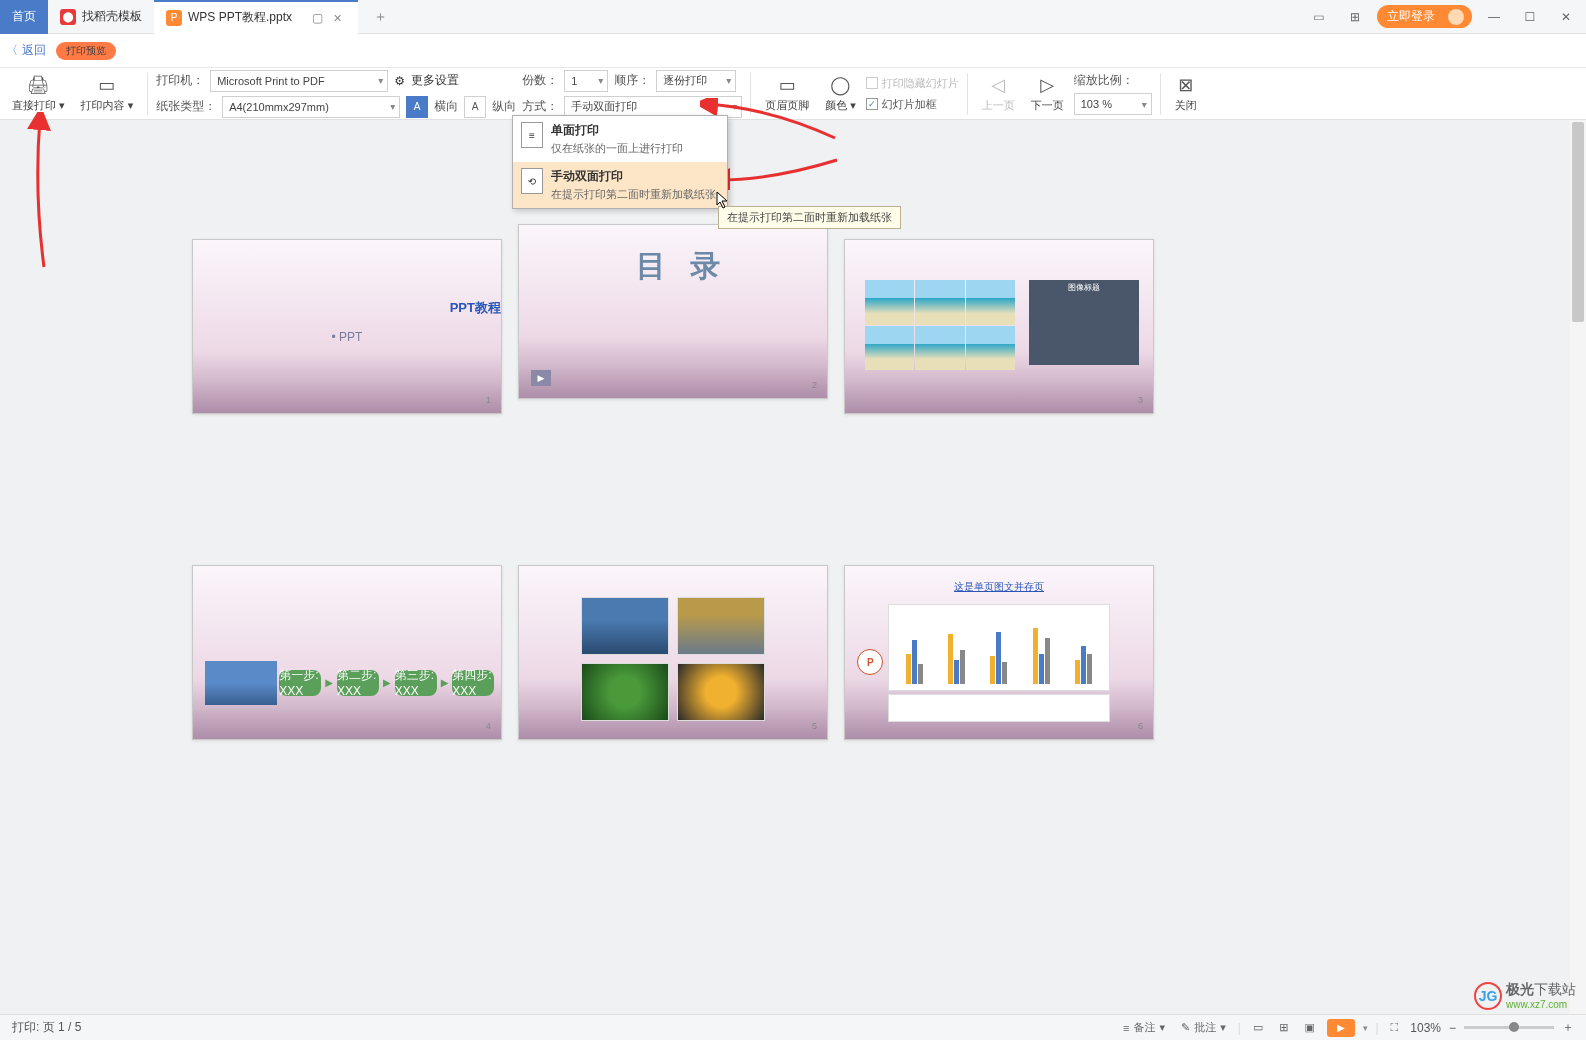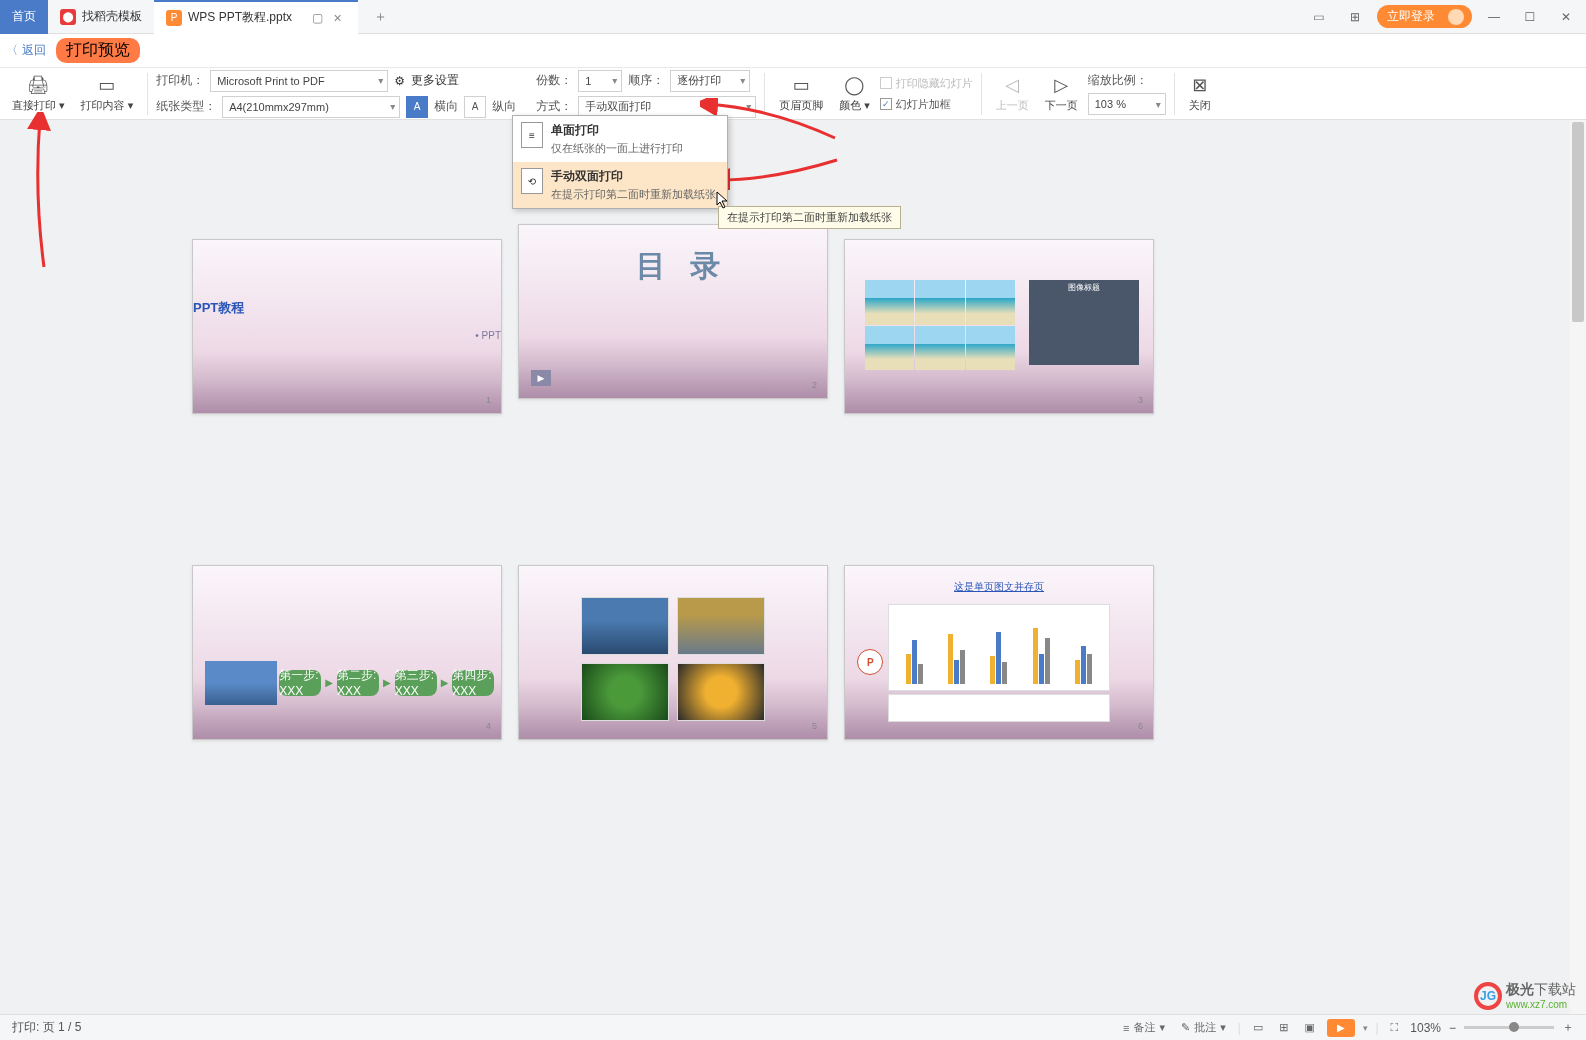--- a/index.html
+++ b/index.html
@@ -9,21 +9,21 @@
 .tab-home{background:#4a7bc8;color:#fff;font-weight:500}
 .tab-active{background:#fff;border-top:2px solid #4a7bc8}
 .tab-ic{width:16px;height:16px;border-radius:3px;display:inline-flex;align-items:center;justify-content:center;font-size:10px;color:#fff}
 .tab-close,.tab-add{color:#888;font-size:14px;padding:0 4px}
 .tb-right{margin-left:auto;display:flex;align-items:center;gap:8px;padding-right:6px}
 .login-btn{background:#ff8a33;color:#fff;border-radius:12px;padding:3px 8px 3px 10px;display:flex;align-items:center;gap:13px;font-size:12px}
 .avatar{width:16px;height:16px;border-radius:50%;background:#ffd9b3}
 .winbtn{width:28px;height:28px;display:flex;align-items:center;justify-content:center;color:#666;font-size:12px}
 .subbar{height:34px;display:flex;align-items:center;gap:10px;padding:0 6px;border-bottom:1px solid #e8e8e8;background:#fff}
 .back-btn{display:flex;align-items:center;gap:4px;color:#4a7bc8}
-.pill{background:#ff7a45;color:#000000;border-radius:10px;padding:2px 10px;font-size:16px}
+.pill{background:#ff7a45;color:#404040;border-radius:10px;padding:2px 10px;font-size:10px}
 .toolbar{height:52px;display:flex;align-items:center;padding:0 6px;gap:4px;border-bottom:1px solid #e0e0e0;background:#fff;font-size:12px}
 .tb-groupv{display:flex;flex-direction:column;align-items:center;gap:2px;padding:1px 6px;cursor:pointer}
 .tb-groupv .ic{font-size:18px;color:#555}
 .tb-groupv .lbl{font-size:11px;color:#444;white-space:nowrap}
 .divider{width:1px;height:42px;background:#e3e3e3;margin:0 4px}
 .col{display:flex;flex-direction:column;gap:4px}
 .row{display:flex;align-items:center;gap:6px}
 .label-t{font-size:12px;color:#555;white-space:nowrap}
 .sel{height:22px;border:1px solid #d0d0d0;background:#fff;padding:0 18px 0 6px;font-size:11px;color:#444;position:relative;display:flex;align-items:center}
 .sel::after{content:"▾";position:absolute;right:4px;color:#888;font-size:10px}
@@ -46,22 +46,22 @@
 .dd-item{display:flex;gap:8px;padding:6px 8px;align-items:flex-start;cursor:pointer}
 .dd-item.hover{background:#fde6c8}
 .dd-ic{width:22px;height:26px;border:1px solid #999;background:#fff;flex-shrink:0;display:flex;align-items:center;justify-content:center;font-size:10px}
 .dd-title{font-weight:bold;font-size:12px;color:#333}
 .dd-desc{font-size:11px;color:#666;margin-top:2px}
 .tooltip{position:absolute;left:718px;top:206px;background:#fffde9;border:1px solid #b8b090;padding:3px 8px;font-size:11px;color:#444;z-index:60}
 .cursor{position:absolute;left:716px;top:191px;z-index:70;pointer-events:none}
 .arrow-red{position:absolute;z-index:40;pointer-events:none}
 .slide-bg{background:linear-gradient(180deg,#fbf6fb 0%,#e9d1e0 82%,#d2b0c5 100%);width:100%;height:100%;position:relative;overflow:hidden}
 .mtn{position:absolute;bottom:0;left:0;right:0;height:35%;background:linear-gradient(180deg,rgba(160,130,155,0) 0%,rgba(150,120,150,.35) 60%,rgba(130,100,135,.45) 100%)}
-.sl-title{position:absolute;top:34%;left:0;right:12px;text-align:left;color:#2a56b8;font-weight:bold;font-size:13px}
-.sl-sub{position:absolute;top:52%;left:0;right:0;text-align:right;color:#7a7a9c;font-size:10px}
+.sl-title{position:absolute;top:34%;left:0;right:0;text-align:right;color:#2a56b8;font-weight:bold;font-size:13px}
+.sl-sub{position:absolute;top:52%;left:0;right:0;text-align:center;color:#7a7a9c;font-size:12px}
 .toc-title{position:absolute;top:12%;left:38%;color:#6c8aa8;font-size:30px;letter-spacing:8px;font-weight:bold}
 .toc-list{position:absolute;top:36%;left:40%;color:#555;font-size:11px;line-height:24px}
 .toc-list div::before{content:"✓ ";color:#7aa05a}
 .playic{position:absolute;left:12px;bottom:12px;width:20px;height:16px;background:#8a8aa8;display:flex;align-items:center;justify-content:center;color:#fff;font-size:9px}
 .pagenum{position:absolute;right:10px;bottom:8px;font-size:9px;color:#888}
 .beach-grid{position:absolute;left:20px;top:40px;width:150px;height:90px;display:grid;grid-template-columns:1fr 1fr 1fr;grid-template-rows:1fr 1fr;gap:1px}
 .beach-cell{background:linear-gradient(180deg,#9dd6f0 40%,#2aa6c8 40%,#e8dfb8 75%)}
 .chart-box{position:absolute;right:14px;top:40px;width:110px;height:85px;background:#4a566a;display:flex;align-items:flex-end;gap:16px;padding:4px}
 .chart-box .bar{width:5px;background:#9ab4d6}
 .chart-title{position:absolute;top:2px;left:0;right:0;text-align:center;color:#fff;font-size:8px}
@@ -75,21 +75,21 @@
 .img2{background:linear-gradient(180deg,#b89a4a 30%,#6a7a8a 100%)}
 .img3{background:radial-gradient(circle,#4a9a3a 30%,#1a4a1a 100%)}
 .img4{background:radial-gradient(circle,#f0b030 30%,#2a2a2a 100%)}
 .s6-title{position:absolute;top:8%;left:0;right:0;text-align:center;color:#2a56b8;font-size:10px;text-decoration:underline}
 .s6-chart{position:absolute;left:14%;top:22%;width:72%;height:50%;border:1px solid #ddd;background:#fff;display:flex;align-items:flex-end;justify-content:space-around;padding:6px 4px}
 .s6-group{display:flex;gap:1px;align-items:flex-end}
 .s6-bar{width:5px}
 .s6-ppt{position:absolute;left:4%;top:48%;width:26px;height:26px;border-radius:50%;background:#fff;border:1px solid #d05030;display:flex;align-items:center;justify-content:center;color:#d05030;font-size:10px;font-weight:bold}
 .s6-table{position:absolute;left:14%;top:74%;width:72%;height:16%;border:1px solid #ddd;background:#fff;font-size:6px}
 .watermark{position:absolute;right:10px;bottom:30px;display:flex;align-items:center;gap:4px;font-size:14px;color:#666;z-index:100}
-.wm-logo{width:28px;height:28px;border-radius:50%;border:4px solid #ef4444;display:flex;align-items:center;justify-content:center;color:#37a0e8;font-weight:bold;font-size:12px}
+.wm-logo{width:28px;height:28px;border-radius:50%;border:2px solid #ef4444;display:flex;align-items:center;justify-content:center;color:#37a0e8;font-weight:bold;font-size:14px}
 .wm-sub{font-size:10px;color:#5ab030}
 </style>
 </head>
 <body>
 
 <div class="titlebar">
   <div class="tab tab-home">
       <span>首页</span>
     </div>
   <div class="tab">
@@ -153,21 +153,21 @@
         <div class="sel sel-w2">
           <span>A4(210mmx297mm)</span>
         </div>
       <span class="smallic" style="color:#fff;background:#4a7bc8;border-color:#4a7bc8">A</span>
         <span class="label-t">横向</span>
       <span class="smallic">A</span>
         <span class="label-t">纵向</span>
     </div>
   </div>
 
-  <div class="col" style="margin-left:16px">
+  <div class="col" style="margin-left:2px">
     <div class="row">
         <span class="label-t">份数：</span>
         <div class="sel sel-cp">
           <span>1</span>
         </div>
       <span class="label-t">顺序：</span>
         <div class="sel sel-ord">
           <span>逐份打印</span>
         </div>
       </div>

